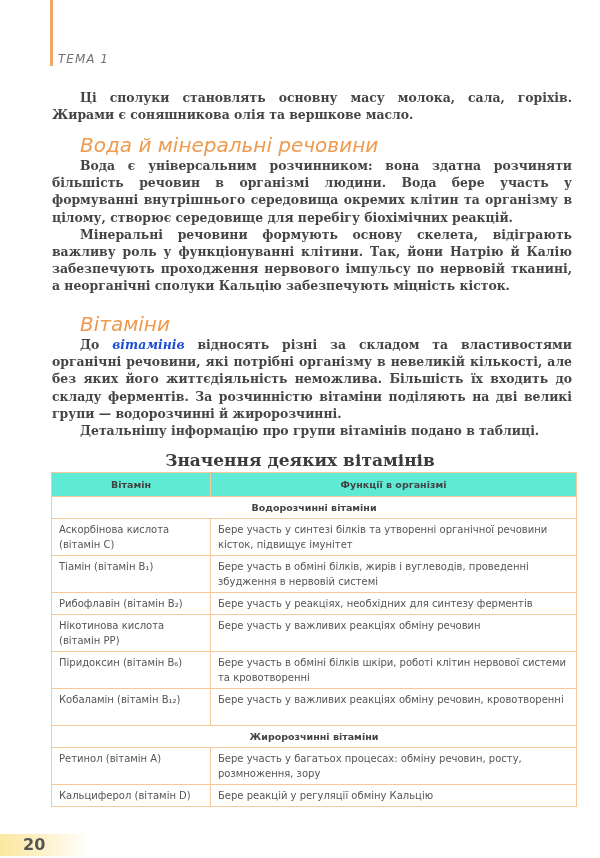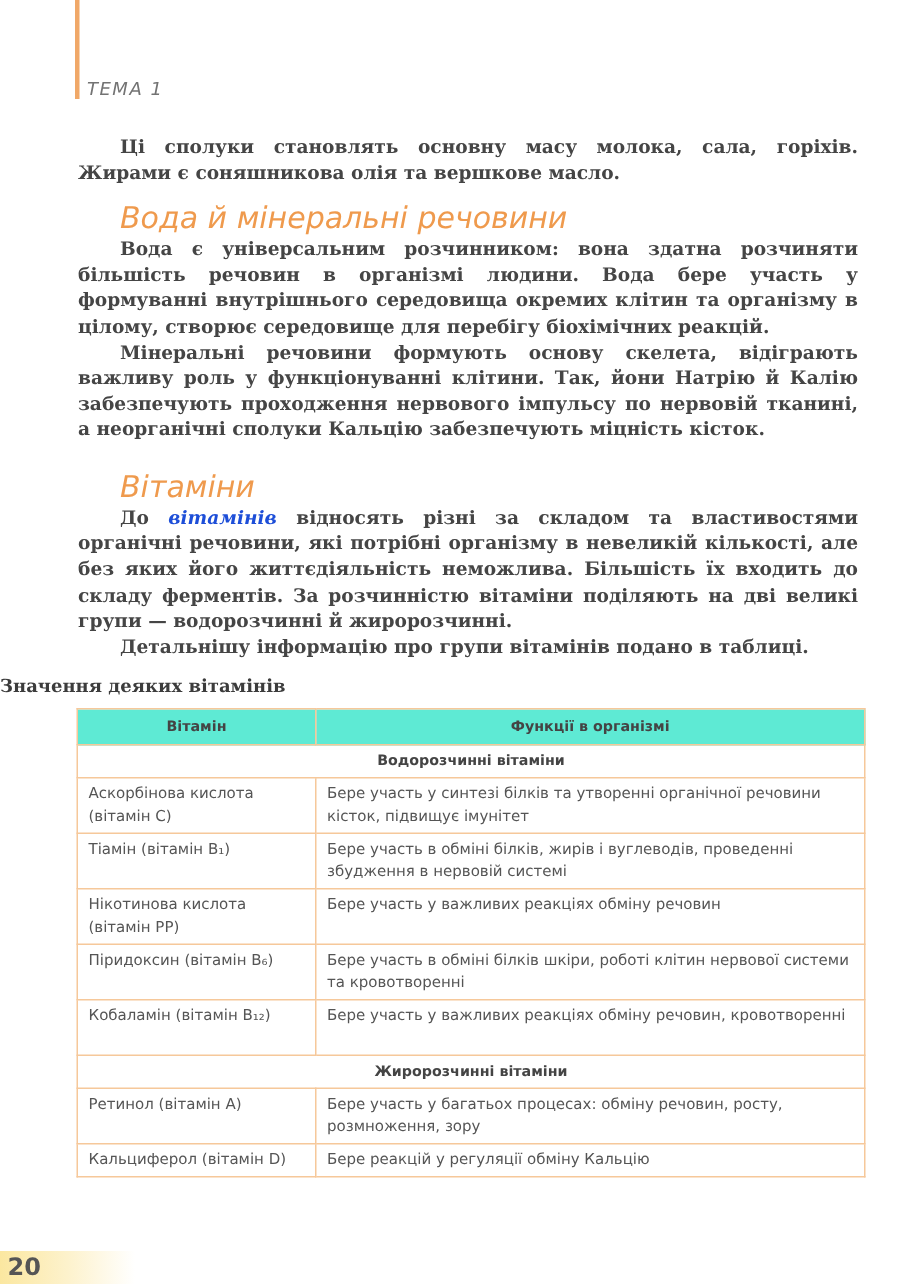--- a/index.html
+++ b/index.html
@@ -7,34 +7,34 @@
          font-family:"DejaVu Serif", serif; color:#3a3a3a; }
   .topic-bar { position:absolute; left:50px; top:0; width:3px; height:66px; background:#f0a868; }
   .topic-label { position:absolute; left:58px; top:52px; font-family:"DejaVu Sans", sans-serif;
          font-style:italic; font-size:12px; letter-spacing:1px; color:#737373; }
   .text { position:absolute; left:52px; width:520px; font-size:12.4px; line-height:17.2px;
          text-align:justify; font-weight:bold; color:#454545; }
   .text p { margin:0; text-indent:28px; }
   .heading { position:absolute; left:80px; font-family:"DejaVu Sans", sans-serif; font-style:italic;
          font-size:20px; color:#ef9a4d; }
   .term { font-style:italic; font-weight:bold; color:#1d4ed8; }
-  .table-title { position:absolute; left:0; width:600px; top:450px; text-align:left;
-         font-size:12px; font-weight:bold; color:#3c3c3c; }
+  .table-title { position:absolute; left:0; width:600px; top:450px; text-align:center;
+         font-size:17px; font-weight:bold; color:#3c3c3c; }
   table.vt { position:absolute; left:51px; top:472px; width:526px; border-collapse:collapse;
          font-family:"DejaVu Sans", sans-serif; font-size:10px; color:#555; }
   table.vt td, table.vt th { border:1.5px solid #f6c89a; padding:3px 7px; vertical-align:top; line-height:15px; }
   table.vt th { background:#5eead4; font-weight:bold; color:#444; font-size:9.5px; text-align:center; height:17px; vertical-align:middle; }
   table.vt td.group { text-align:center; font-weight:bold; color:#444; font-size:9.5px; height:14px; }
   table.vt td.c1 { width:144px; }
   table.vt tr.r2 td { height:30px; }
   table.vt tr.r1 td { height:15px; }
   .page-num { position:absolute; left:0; top:834px; width:90px; height:22px;
          background:linear-gradient(90deg,#fbe7a0 0%,#fdf2cc 50%,#ffffff 100%);
          font-family:"DejaVu Sans", sans-serif; font-weight:bold; font-size:16px; color:#555;
-         padding-left:5px; line-height:22px; box-sizing:border-box; }
+         padding-left:23px; line-height:22px; box-sizing:border-box; }
 </style>
 </head>
 <body>
 
 <div class="topic-bar"></div>
 <div class="topic-label">ТЕМА 1</div>
 
 <div class="text" style="top:89px;">
   <p>Ці сполуки становлять основну масу молока, сала, горіхів. Жирами є соняшникова олія та вершкове масло.</p>
 </div>
@@ -65,20 +65,24 @@
     <td colspan="2" class="group">Водорозчинні вітаміни</td>
   </tr>
   <tr class="r2">
     <td class="c1">Аскорбінова кислота (вітамін C)</td>
     <td>Бере участь у синтезі білків та утворенні органічної речовини кісток, підвищує імунітет</td>
   </tr>
   <tr class="r2">
     <td class="c1">Тіамін (вітамін B₁)</td>
     <td>Бере участь в обміні білків, жирів і вуглеводів, проведенні збудження в нервовій системі</td>
   </tr>
+  <tr class="r1">
+    <td class="c1">Рибофлавін (вітамін B₂)</td>
+    <td>Бере участь у реакціях, необхідних для синтезу ферментів</td>
+  </tr>
   <tr class="r2">
     <td class="c1">Нікотинова кислота (вітамін PP)</td>
     <td>Бере участь у важливих реакціях обміну речовин</td>
   </tr>
   <tr class="r2">
     <td class="c1">Піридоксин (вітамін B₆)</td>
     <td>Бере участь в обміні білків шкіри, роботі клітин нервової системи та кровотворенні</td>
   </tr>
   <tr class="r2">
     <td class="c1">Кобаламін (вітамін B₁₂)</td>

